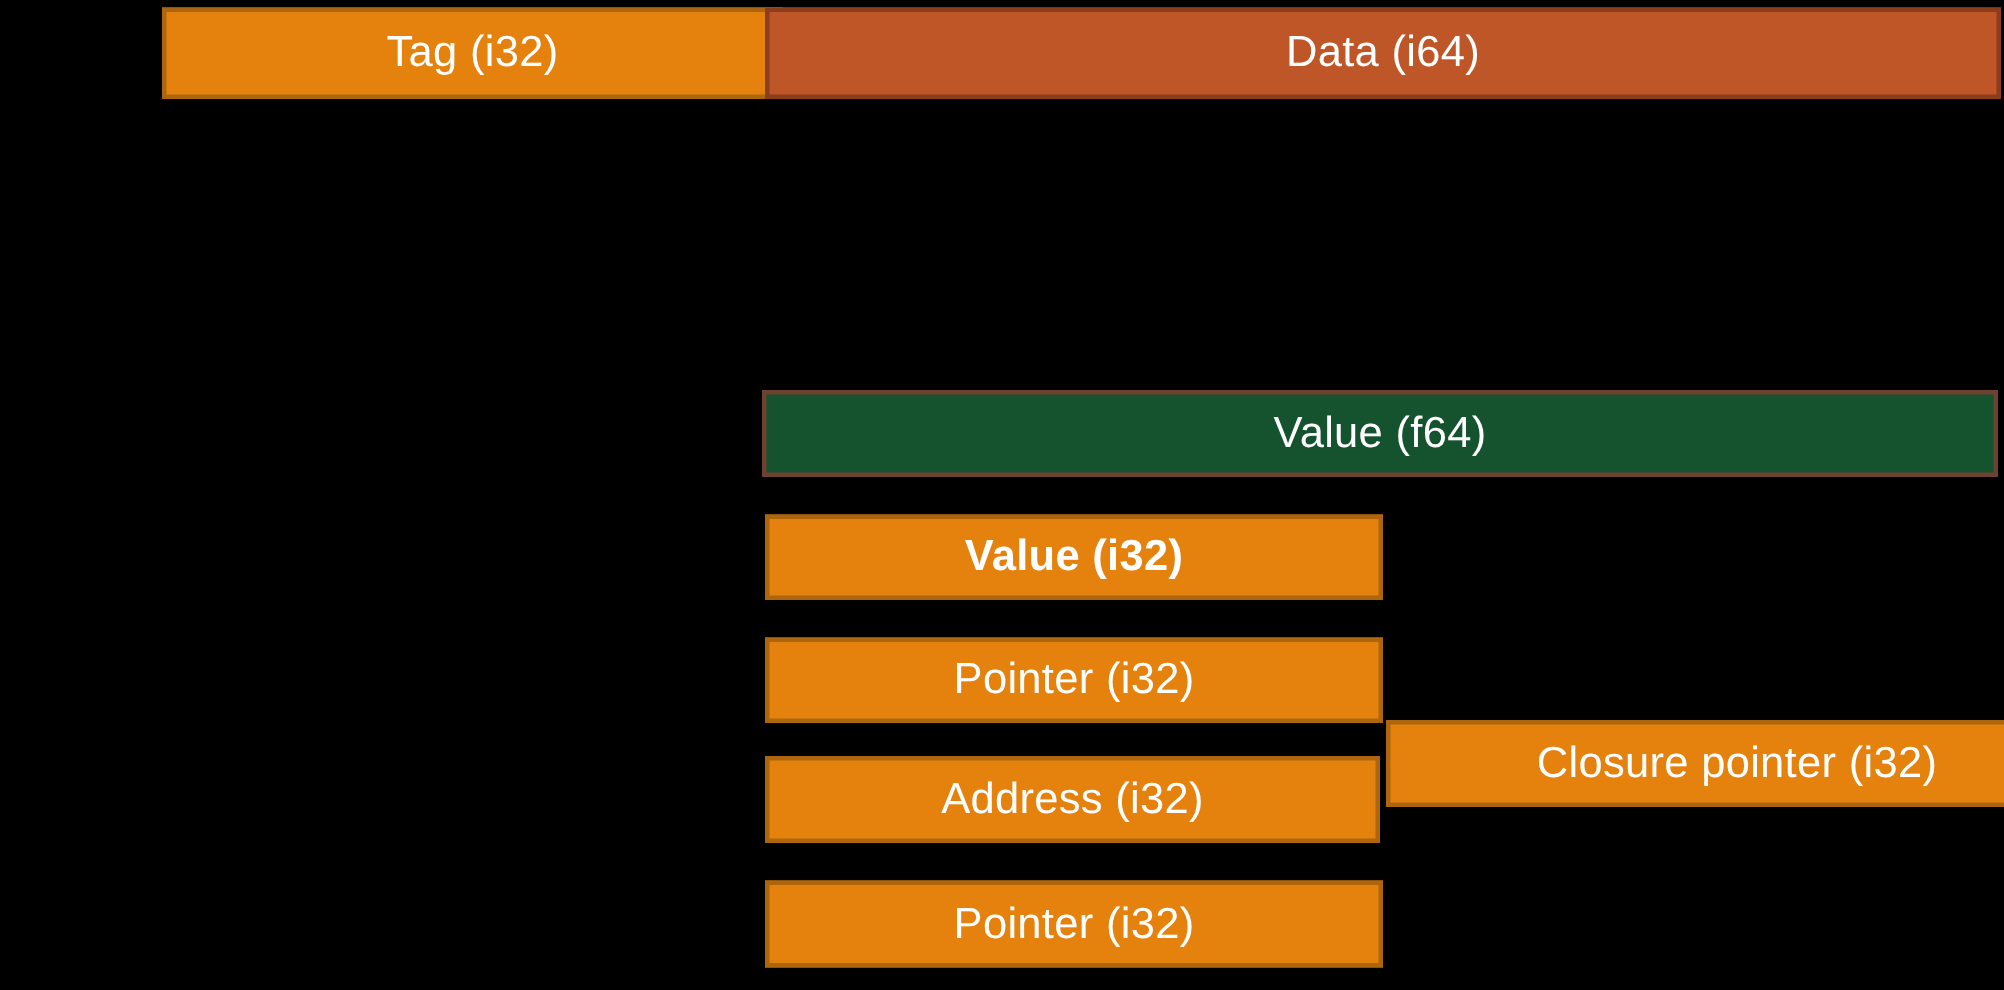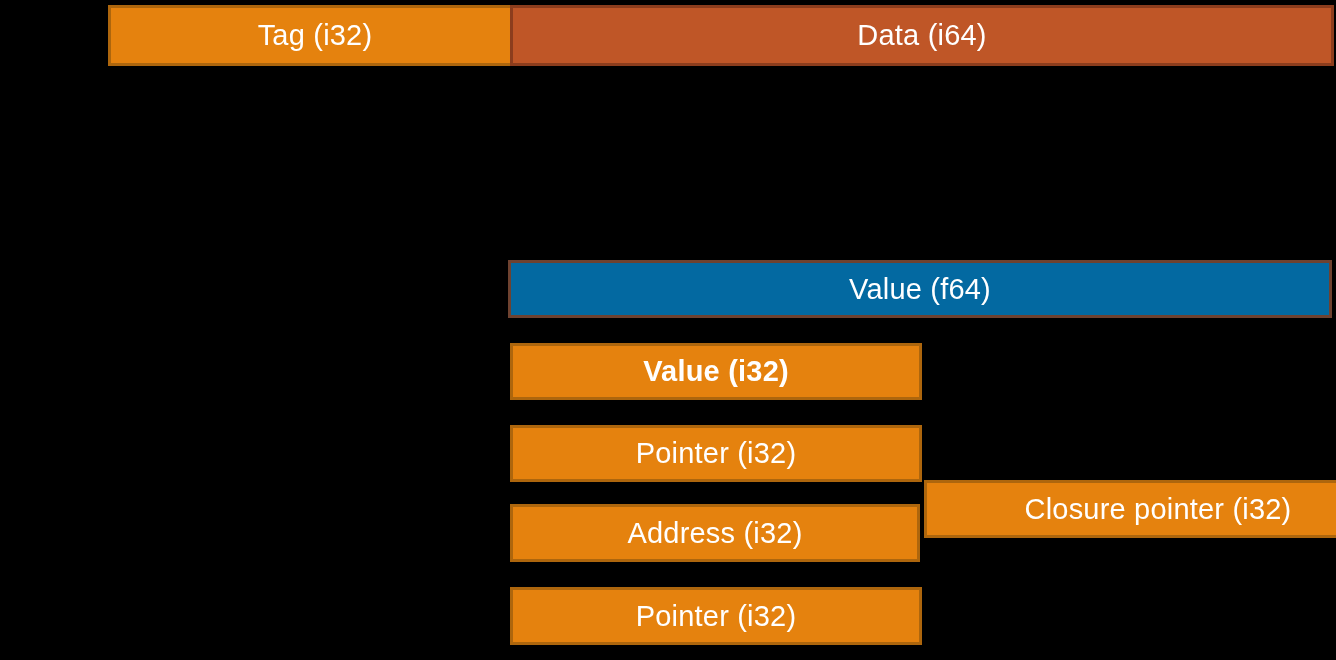--- a/index.html
+++ b/index.html
@@ -25,21 +25,21 @@
   }
   .mem-box .label {
     color: #FFFFFF;
     font-size: 29px;
     line-height: 1;
     white-space: nowrap;
     letter-spacing: 0.2px;
   }
   .style-orange { background: #E5820E; border-color: #AD660D; }
   .style-rust   { background: #BF5627; border-color: #8C3D1D; align-items: center; }
-  .style-brown  { background: #0369a1; border-color: #6E4230; }
+  .style-brown  { background: #14532d; border-color: #6E4230; }
 </style>
 </head>
 <body>
 
 <div id="canvas">
   <div id="boxes-root">
       <div class="mem-box style-orange" style="left: 96px; top: 5px; width: 414px; height: 61px; margin-left: 12px;">
         <span class="label">Tag (i32)</span>
       </div>
       <div class="mem-box style-rust" style="left: 510px; top: 5px; width: 824px; height: 61px;">

